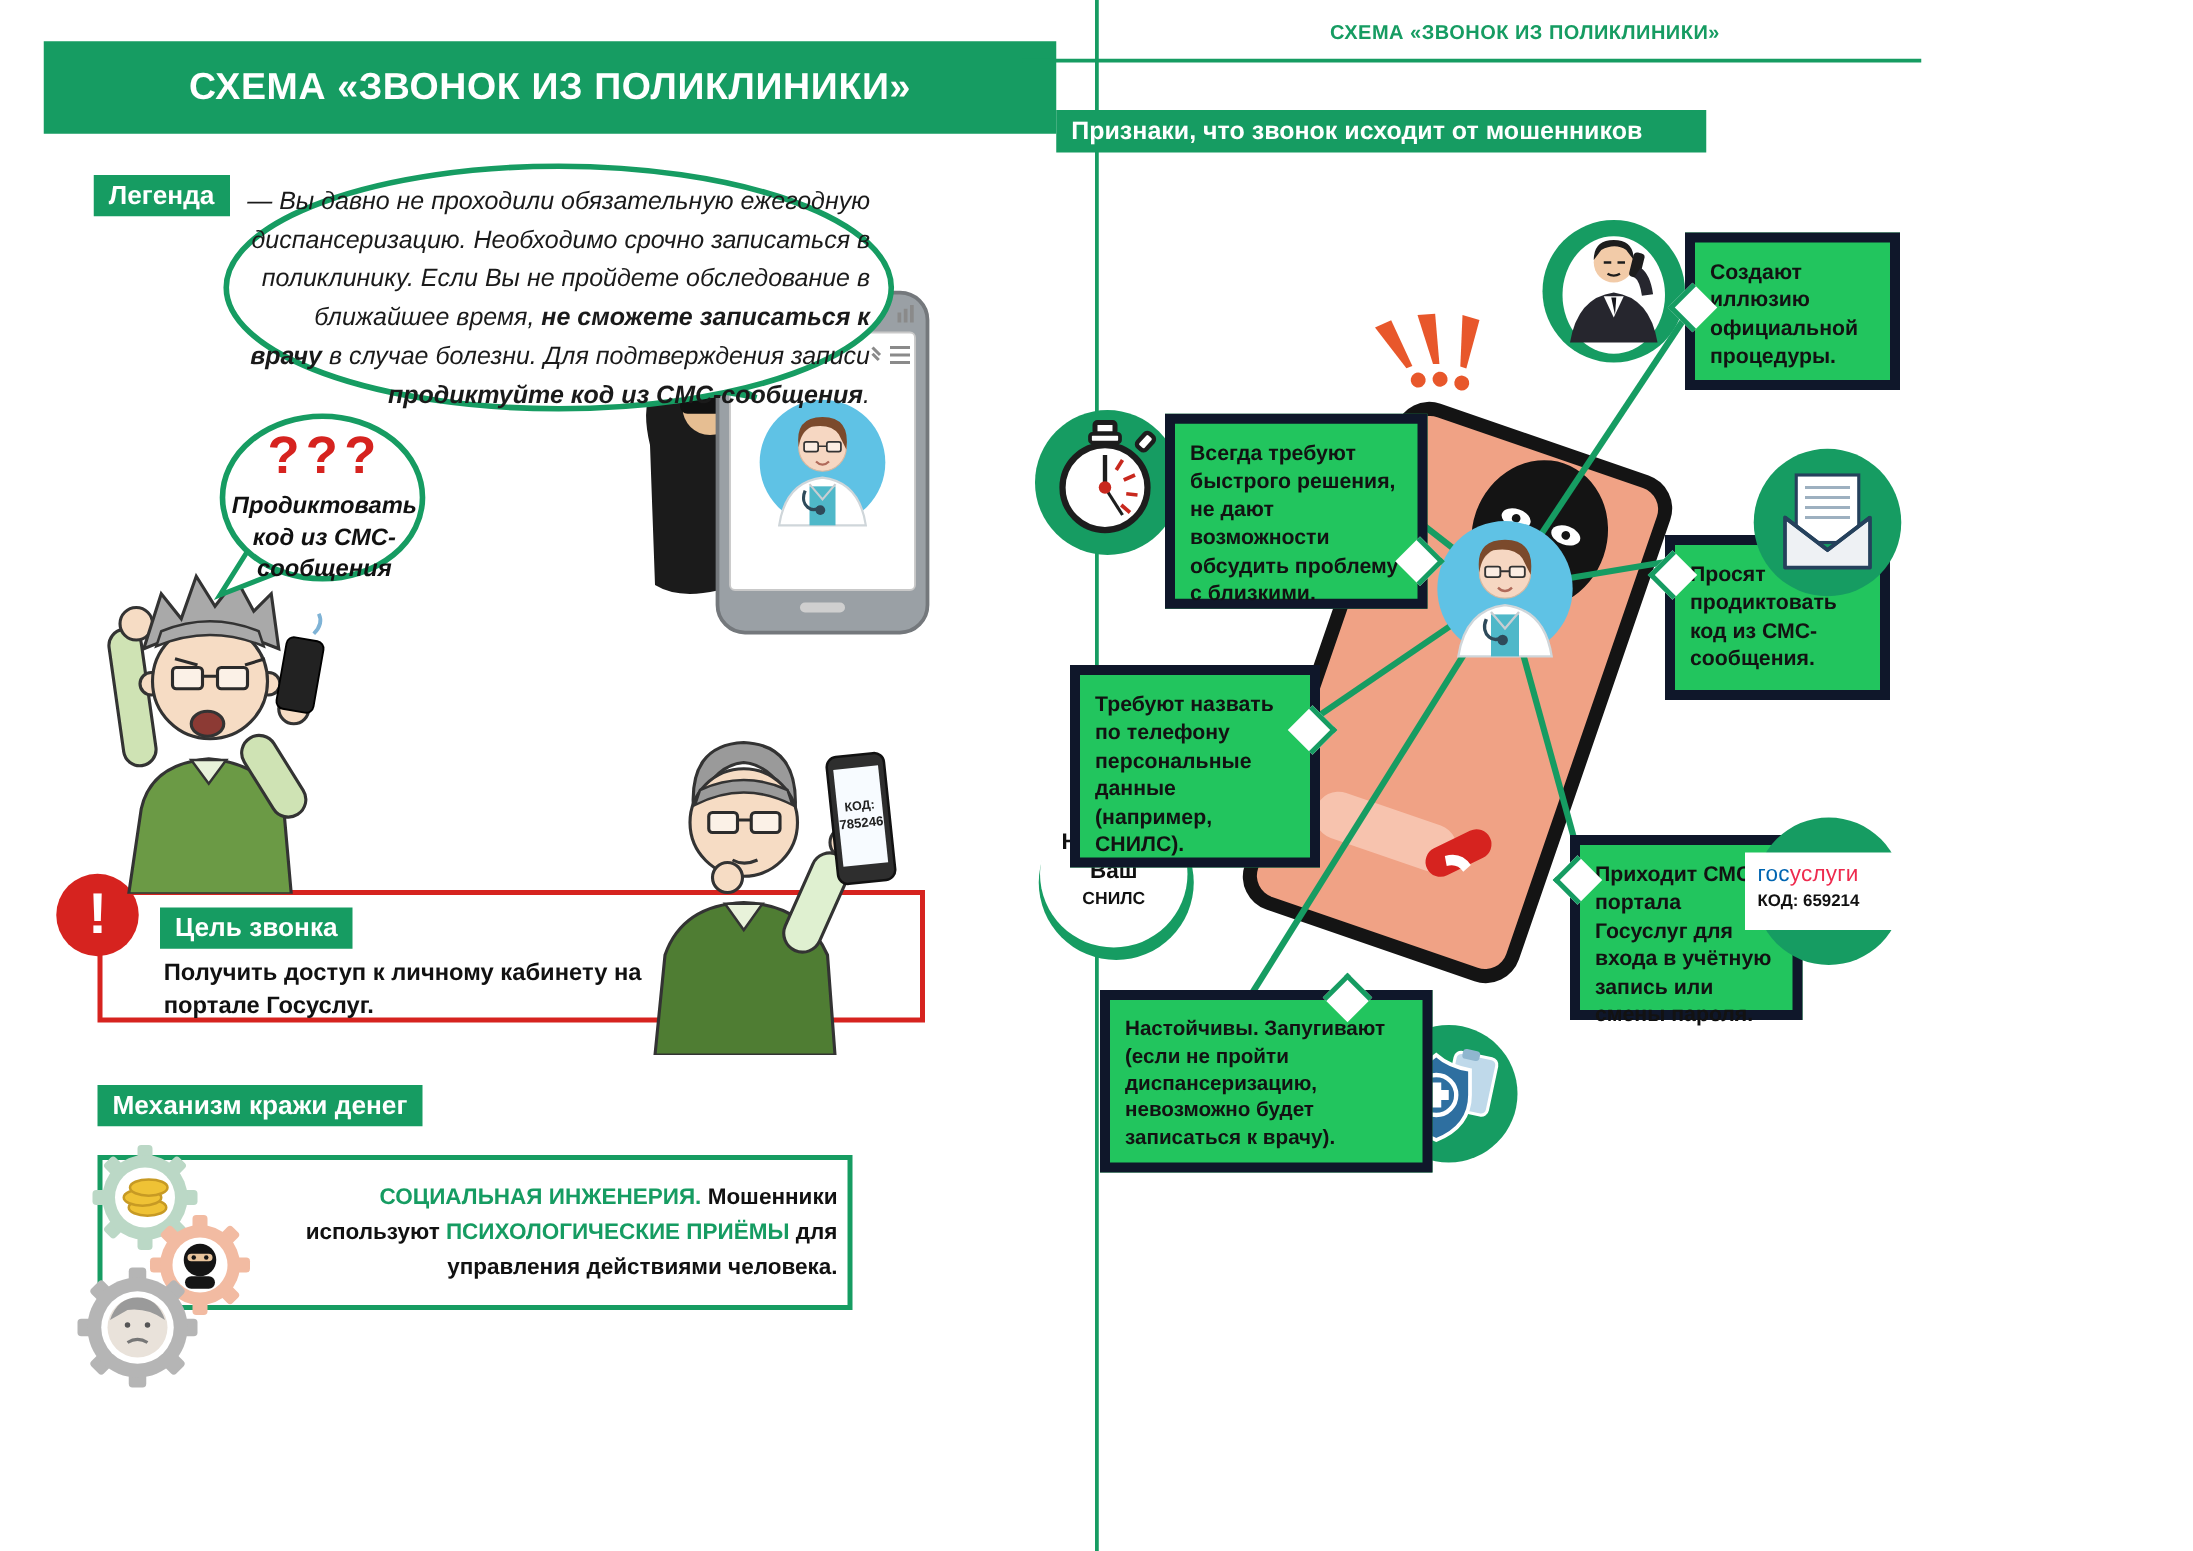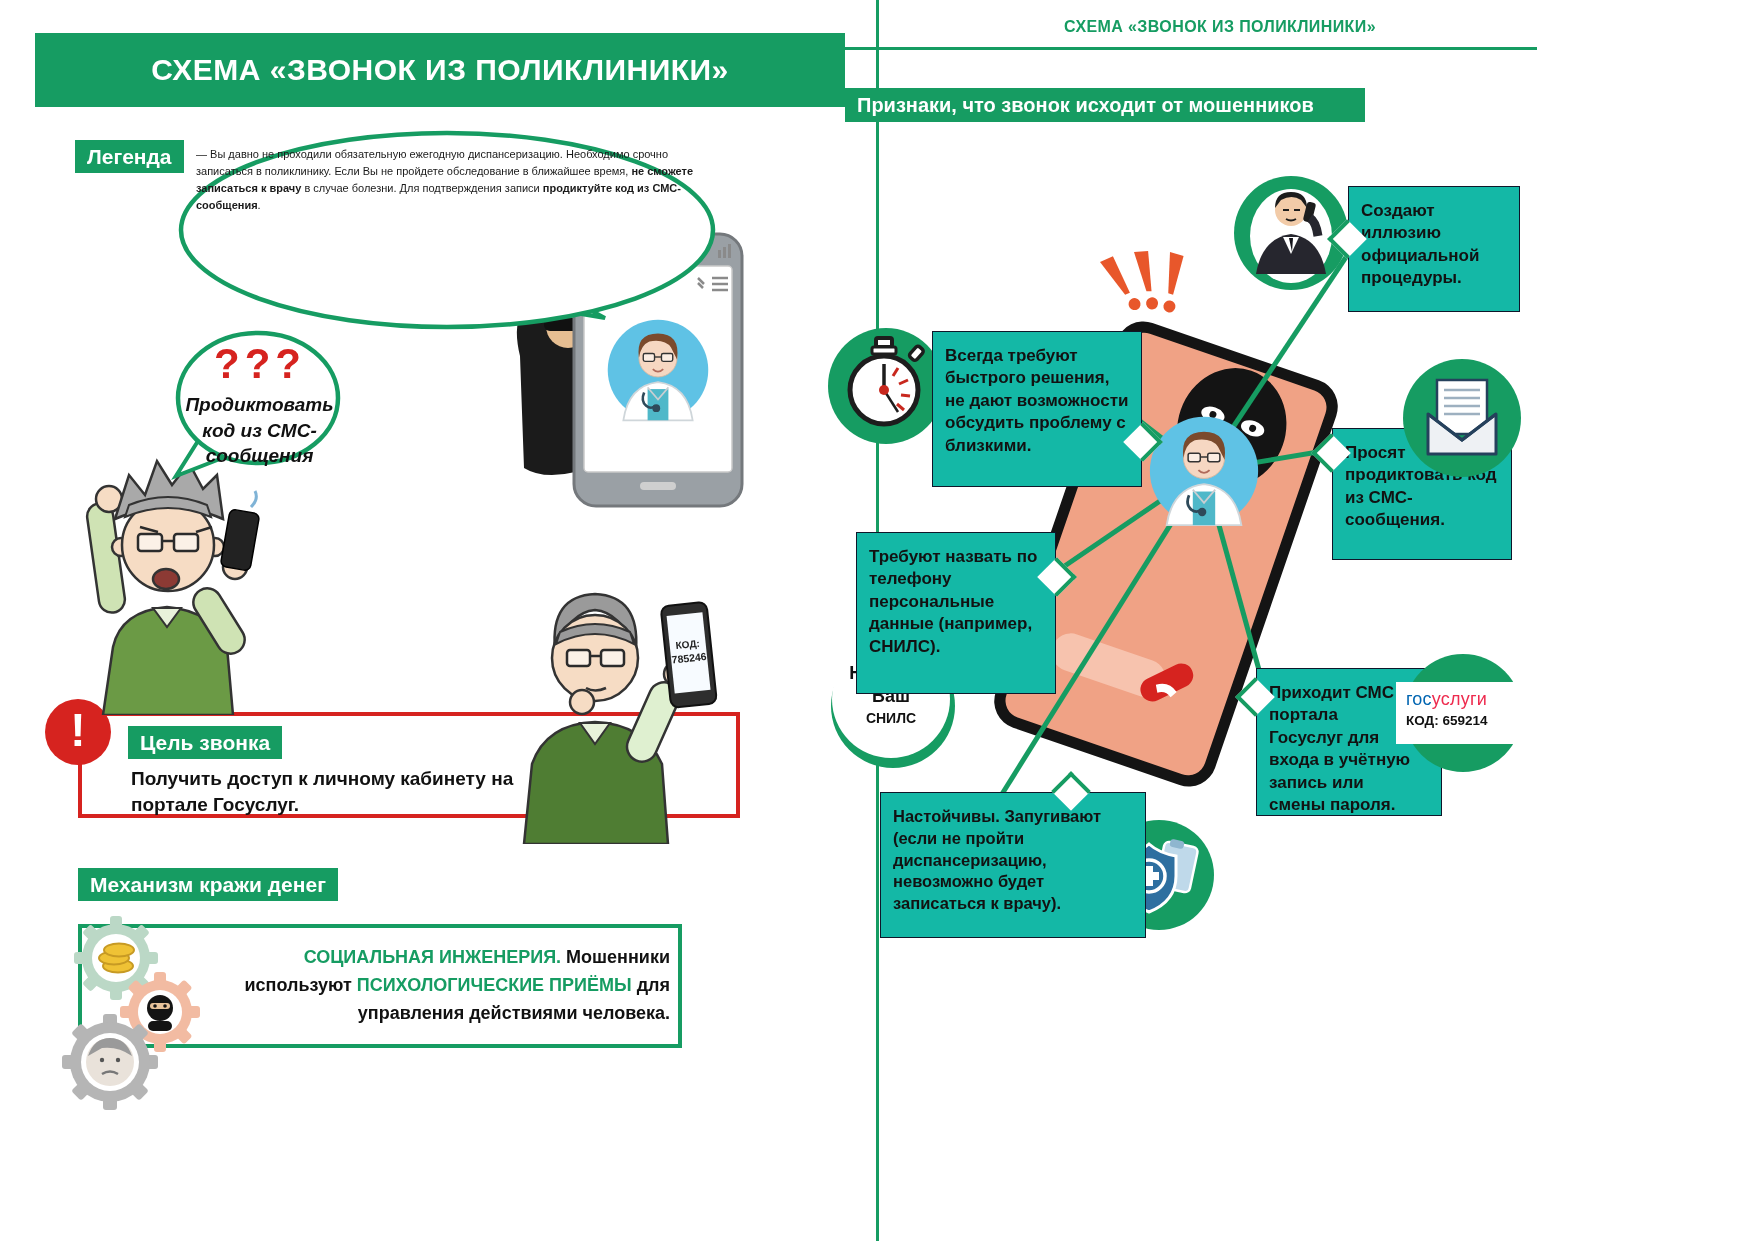--- a/index.html
+++ b/index.html
@@ -22,31 +22,31 @@
   .rp-header {
     left:900px; top:18px; width:640px; text-align:center;
     color:#169C62; font-weight:bold; font-size:16px; letter-spacing:0.4px;
   }
   .rp-header-line { left:818px; top:47px; width:719px; height:3px; background:#169C62; }
   .rp-banner {
     left:845px; top:88px; width:520px; height:34px; color:#fff; font-weight:bold;
     font-size:20px; line-height:34px; padding-left:12px; box-sizing:border-box;
   }
   .callout {
-    position:absolute; background:#14b8a6; border:1px solid #0f172a;
+    position:absolute; background:#22c55e; border:8px solid #0f172a;
     padding:13px 12px; font-weight:bold; color:#121212; font-size:17px;
     line-height:1.32; z-index:30; box-sizing:border-box;
   }
   .tail { position:absolute; width:24px; height:24px; background:#fff; z-index:31; }
   .tail-left  { left:-16px; border-left:4px solid #169C62; border-bottom:4px solid #169C62; transform:rotate(45deg); }
   .tail-right { right:-16px; border-right:4px solid #169C62; border-top:4px solid #169C62; transform:rotate(45deg); }
   .tail-top   { top:-16px; border-left:4px solid #169C62; border-top:4px solid #169C62; transform:rotate(45deg); }
   .speech-text {
-    left:196px; top:146px; width:500px; height:178px; text-align:left;
-    font-size:11px; line-height:1.55; color:#1a1a1a; z-index:12;
+    left:196px; top:146px; width:500px; height:178px; text-align:right;
+    font-style:italic; font-size:20px; line-height:1.55; color:#1a1a1a; z-index:12;
   }
   .speech-text b { font-weight:bold; }
   .qmarks { left:200px; top:340px; width:120px; text-align:center;
     color:#D6231F; font-weight:bold; font-size:42px; letter-spacing:5px; z-index:12; }
   .qtext { left:182px; top:392px; width:155px; text-align:center;
     font-weight:bold; font-style:italic; font-size:19px; line-height:1.35; color:#111; z-index:12; }
   .goal-box { left:78px; top:712px; width:662px; height:106px; border:4px solid #D6231F; z-index:5; box-sizing:border-box; }
   .excl-circle {
     left:45px; top:699px; width:66px; height:66px; border-radius:50%;
     background:#D6231F; color:#fff; font-weight:bold; font-size:46px;

